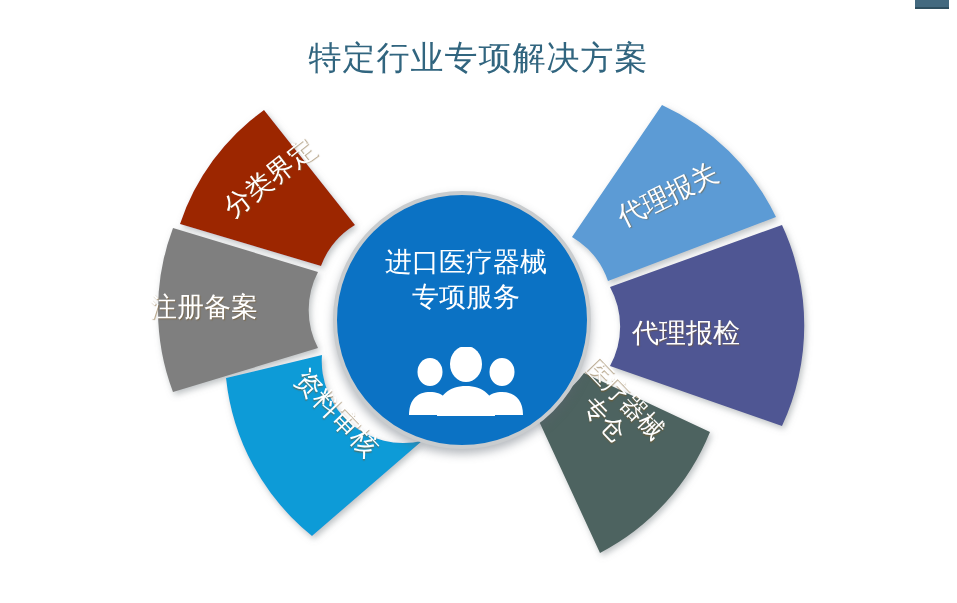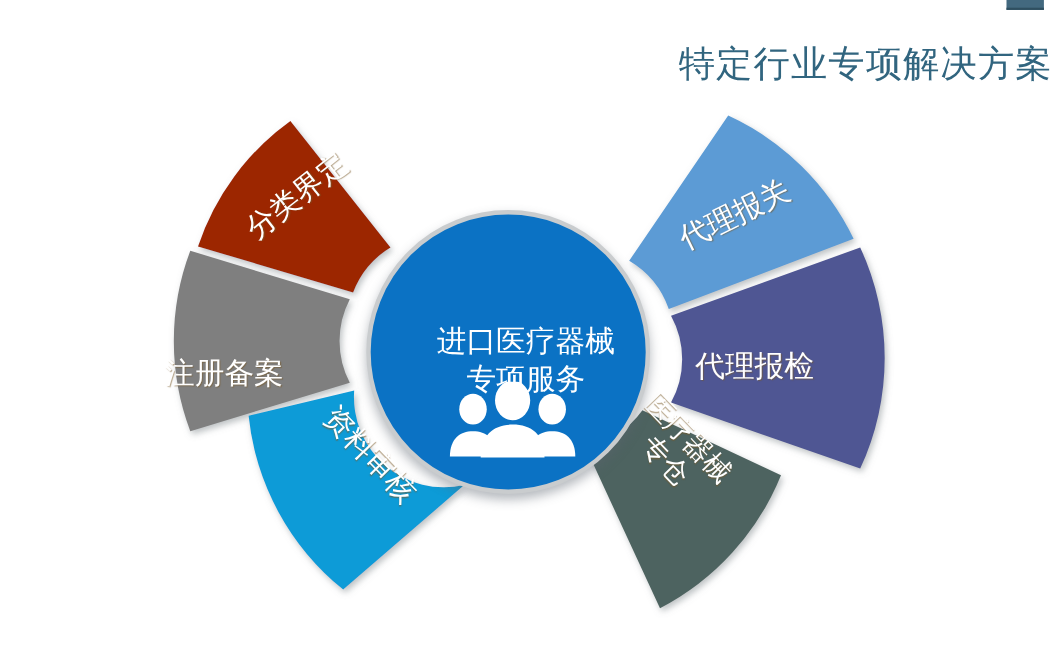--- a/index.html
+++ b/index.html
@@ -59,46 +59,45 @@
     width: 258px;
     height: 258px;
     border-radius: 50%;
     background: #0B72C4;
     border: 4px solid #c9ccce;
     box-shadow: 0 5px 10px rgba(90,100,110,0.45);
     box-sizing: border-box;
   }
   #center-text {
     position: absolute;
-    left: 12px;
+    left: 0;
     top: 50px;
     width: 258px;
     text-align: center;
     color: #ffffff;
     font-size: 27px;
     line-height: 35px;
     white-space: pre-line;
-    margin-top: 48px;
   }
   #center-icon {
     position: absolute;
     left: 69px;
     top: 152px;
     width: 120px;
     height: 72px;
   }
 </style>
 </head>
 <body>
 
 <div id="slide">
 
   <div id="corner-bar" style="background: rgb(67, 105, 127);"></div>
 
-  <div id="title" style="color: rgb(49, 101, 127); text-align: right;">特定行业专项解决方案</div>
+  <div id="title" style="color: rgb(49, 101, 127);">特定行业专项解决方案</div>
 
   <svg id="wheel" viewBox="0 0 957 603">
     <defs>
       <filter id="petalShadow" x="-30%" y="-30%" width="170%" height="170%">
         <feDropShadow dx="2" dy="3" stdDeviation="3" flood-color="#7b8489" flood-opacity="0.5"></feDropShadow>
       </filter>
     </defs>
 
     <path filter="url(#petalShadow)" fill="#9C2706" d="M 355 225
          L 264 110
@@ -132,21 +131,21 @@
 
     <path filter="url(#petalShadow)" fill="#4E6460" d="M 584 373
          L 710 432
          A 236 236 0 0 1 600 553
          L 532 406
          A 82 82 0 0 0 584 373 Z"></path>
   </svg>
 
   <div class="petal-label" style="left:190px; top:163px; width:160px; font-size:27px; transform:rotate(-38deg);">分类界定</div>
 
-  <div class="petal-label" style="left:124px; top:292px; width:160px; font-size:27px;margin-top:32px;">注册备案</div>
+  <div class="petal-label" style="left:124px; top:292px; width:160px; font-size:27px;">注册备案</div>
 
   <div class="petal-label" style="left:256px; top:398px; width:160px; font-size:27px; transform:rotate(46deg);">资料审核</div>
 
   <div class="petal-label" style="left:588px; top:180px; width:160px; font-size:27px; transform:rotate(-26deg);">代理报关</div>
 
   <div class="petal-label" style="left:606px; top:318px; width:160px; font-size:27px;">代理报检</div>
 
   <div class="petal-label" style="left:550px; top:380px; width:130px; font-size:25px; transform:rotate(46deg);">医疗器械
 专仓</div>
 

